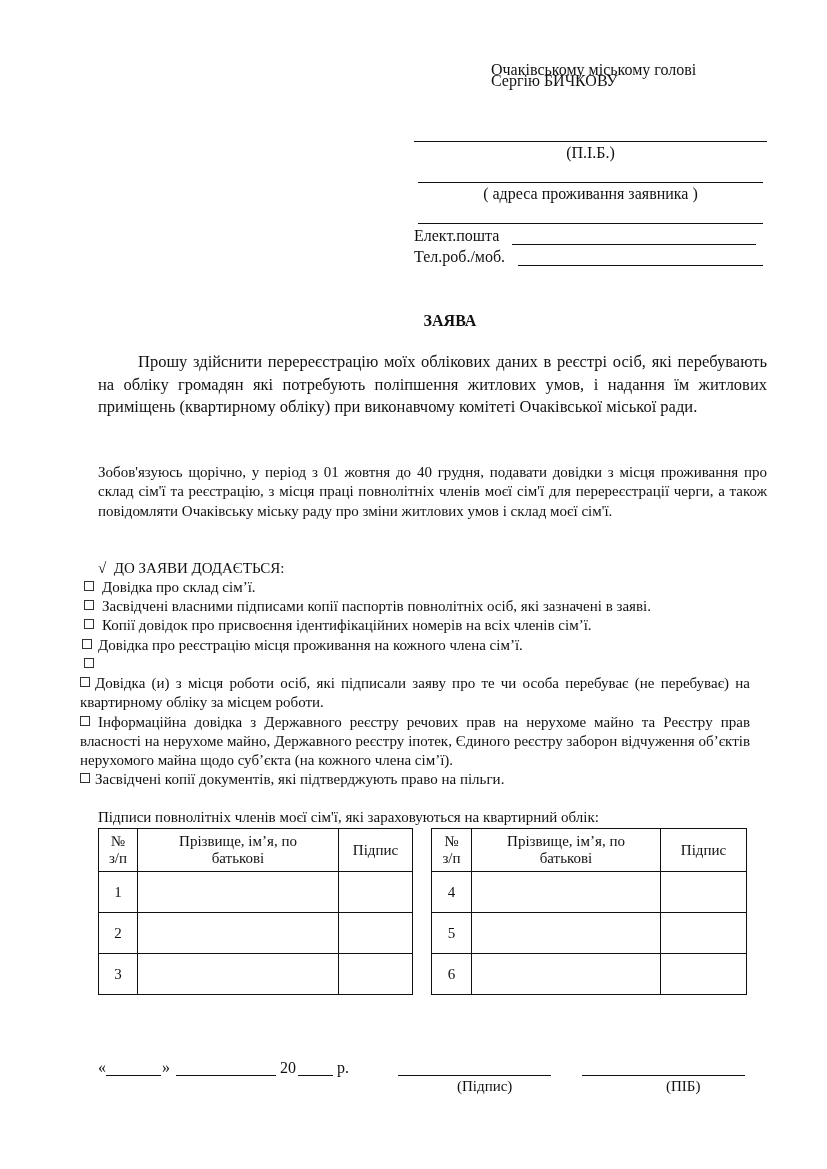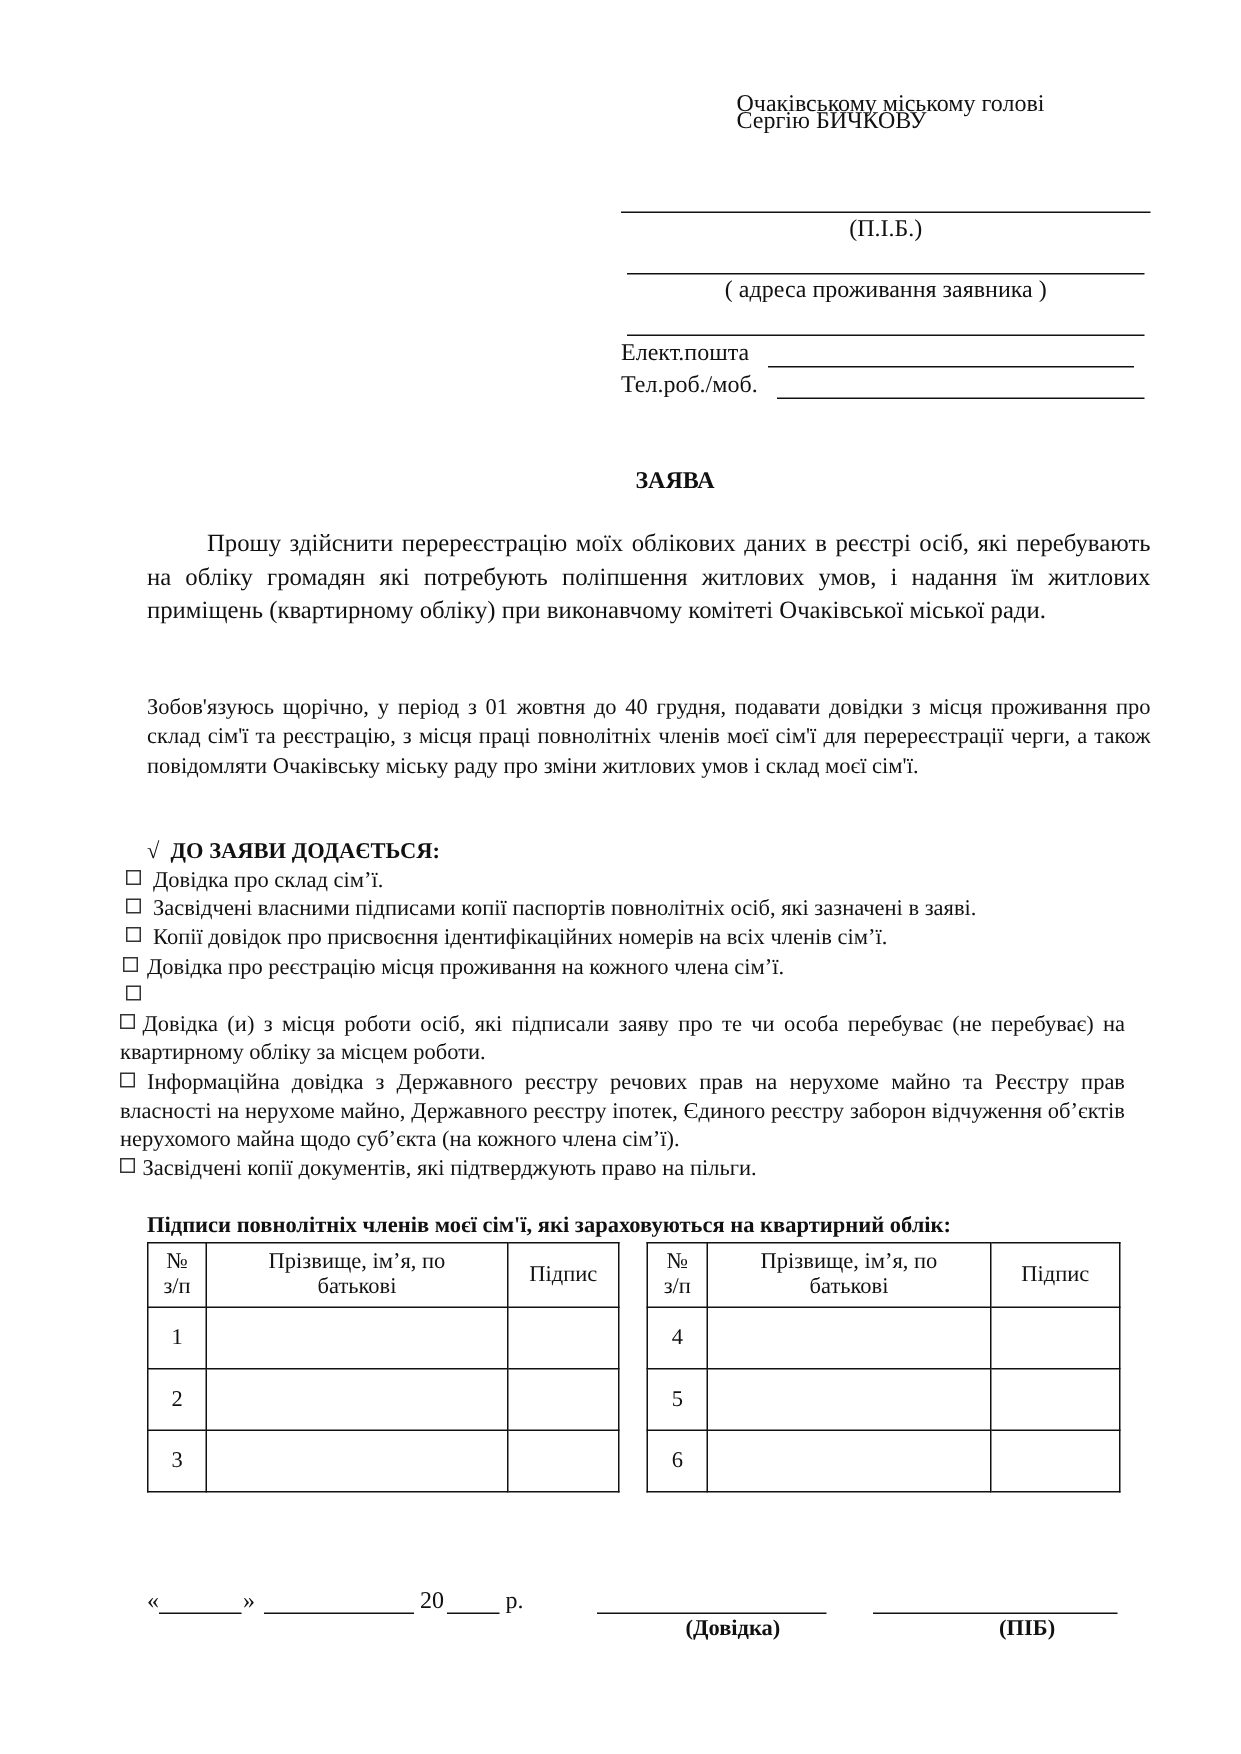--- a/index.html
+++ b/index.html
@@ -1,20 +1,20 @@
 <!DOCTYPE html>
 <html><head>
 <meta charset="utf-8">
 <style>
   html, body { margin:0; padding:0; background:#ffffff; }
   body { width:827px; height:1169px; position:relative; overflow:hidden;
          font-family:"Liberation Serif", serif; color:#111; }
   .abs { position:absolute; }
   .t16 { font-size:16px; line-height:20px; }
-  .t15 { font-size:15px; line-height:19px;font-weight:bold; }
+  .t15 { font-size:15px; line-height:19px; }
   .line { position:absolute; border-bottom:1px solid #111; height:0; }
   .center { text-align:center; }
   .justify { text-align:justify; text-align-last:left; }
   .it { }
   .item { position:absolute; left:80px; width:670px; font-size:15px; line-height:19px; }
   table.sig { position:absolute; border-collapse:collapse; font-size:15px; }
   table.sig td { border:1px solid #111; text-align:center; vertical-align:middle; padding:0; }
   table.sig tr.hdr td { height:42px; line-height:17px; }
   table.sig tr.row td { height:40px; }
   .box { display:inline-block; width:8px; height:8px; border:1px solid #333; margin-right:8px; vertical-align:1px; }
@@ -109,16 +109,16 @@
 
 <div class="abs t16" style="left:98px; top:1058px;">«</div>
 <div class="line" style="left:106px; top:1075px; width:55px;"></div>
 <div class="abs t16" style="left:162px; top:1058px;">»</div>
 <div class="line" style="left:176px; top:1075px; width:100px;"></div>
 <div class="abs t16" style="left:280px; top:1058px;">20</div>
 <div class="line" style="left:298px; top:1075px; width:35px;"></div>
 <div class="abs t16" style="left:337px; top:1058px;">р.</div>
 
 <div class="line" style="left:398px; top:1075px; width:153px;"></div>
-<div class="abs t15" style="left:457px; top:1077px;">(Довідка)</div>
+<div class="abs t15" style="left:457px; top:1077px;">(Підпис)</div>
 
 <div class="line" style="left:582px; top:1075px; width:163px;"></div>
 <div class="abs t15" style="left:666px; top:1077px;">(ПІБ)</div>
 
 </body></html>

